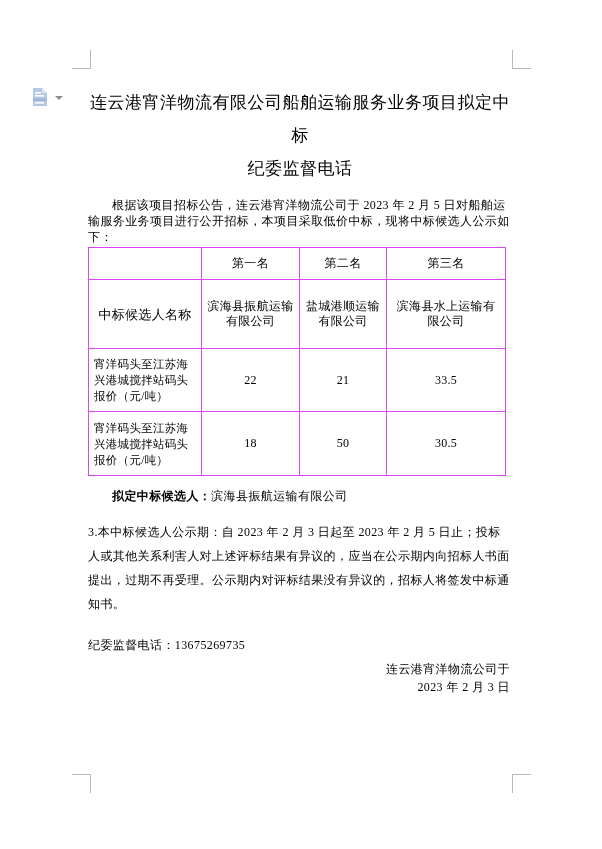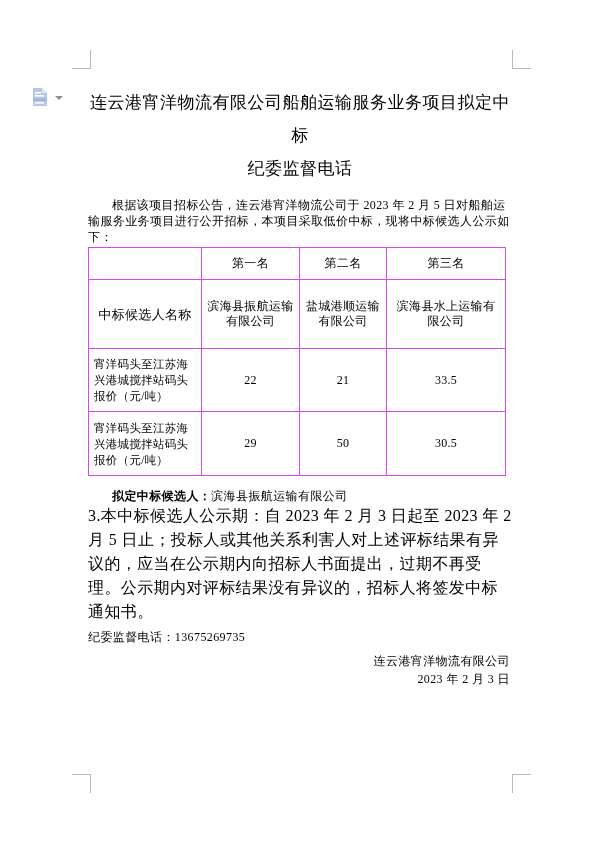--- a/index.html
+++ b/index.html
@@ -23,23 +23,23 @@
   .title{font-size:17px;font-weight:normal;text-align:center;line-height:33px;letter-spacing:0.5px;}
   .intro{margin-top:12px;font-size:12px;line-height:16px;text-indent:2em;letter-spacing:0.4px;}
   .item1{font-size:12px;line-height:16px;text-indent:2em;letter-spacing:0.4px;}
   table.bid{border-collapse:collapse;table-layout:fixed;width:417px;margin-top:2px;}
   table.bid td{border:1px solid #d946ef;text-align:center;vertical-align:middle;
     font-size:12px;line-height:15px;padding:2px 4px;letter-spacing:0.3px;}
   table.bid td.lbl{font-size:13px;}
   table.bid td.lbl-left{text-align:left;font-size:11.5px;line-height:16px;padding:2px 5px;}
   .proposed{margin-top:12px;font-size:12px;line-height:16px;text-indent:2em;letter-spacing:0.4px;}
   .proposed .b{font-weight:bold;}
-  .period{margin-top:0;font-size:16px;line-height:24px;letter-spacing:0.4px;}
+  .period{margin-top:16px;font-size:12px;line-height:24px;letter-spacing:0.4px;}
   .phone{font-size:12px;line-height:20px;letter-spacing:0.4px;}
-  .phones{margin-top:3px;}
+  .phones{margin-top:19px;}
   .sign{margin-top:5px;text-align:right;font-size:12px;line-height:18px;letter-spacing:0.4px;padding-right:2px;}
 </style>
 </head>
 <body>
 
 <div class="page">
 
   <div class="crop tl"></div>
   <div class="crop tr"></div>
   <div class="crop bl"></div>
@@ -90,36 +90,36 @@
         <td>滨海县水上运输有限公司</td>
       </tr>
       <tr style="height:63px;">
         <td class="lbl-left">宵洋码头至江苏海兴港城搅拌站码头报价（元/吨）</td>
         <td>22</td>
         <td>21</td>
         <td>33.5</td>
       </tr>
       <tr style="height:64px;">
         <td class="lbl-left">宵洋码头至江苏海兴港城搅拌站码头报价（元/吨）</td>
-        <td>29</td>
+        <td>18</td>
         <td>50</td>
         <td>30.5</td>
       </tr>
     </tbody>
       </table>
 
     <div class="proposed">
       <span class="b">拟定中标候选人：</span><span>滨海县振航运输有限公司</span>
     </div>
 
     <div class="period">3.本中标候选人公示期：自 2023 年 2 月 3 日起至 2023 年 2 月 5 日止；投标人或其他关系利害人对上述评标结果有异议的，应当在公示期内向招标人书面提出，过期不再受理。公示期内对评标结果没有异议的，招标人将签发中标通知书。</div>
 
     <div class="phones">
       <div class="phone">纪委监督电话：13675269735</div>
     </div>
 
     <div class="sign">
-      <div>连云港宵洋物流有限公司</div>
+      <div>连云港宵洋物流公司于</div>
       <div>2023 年 2 月 3 日</div>
     </div>
 
   </div>
 </div>
 
 </body></html>

